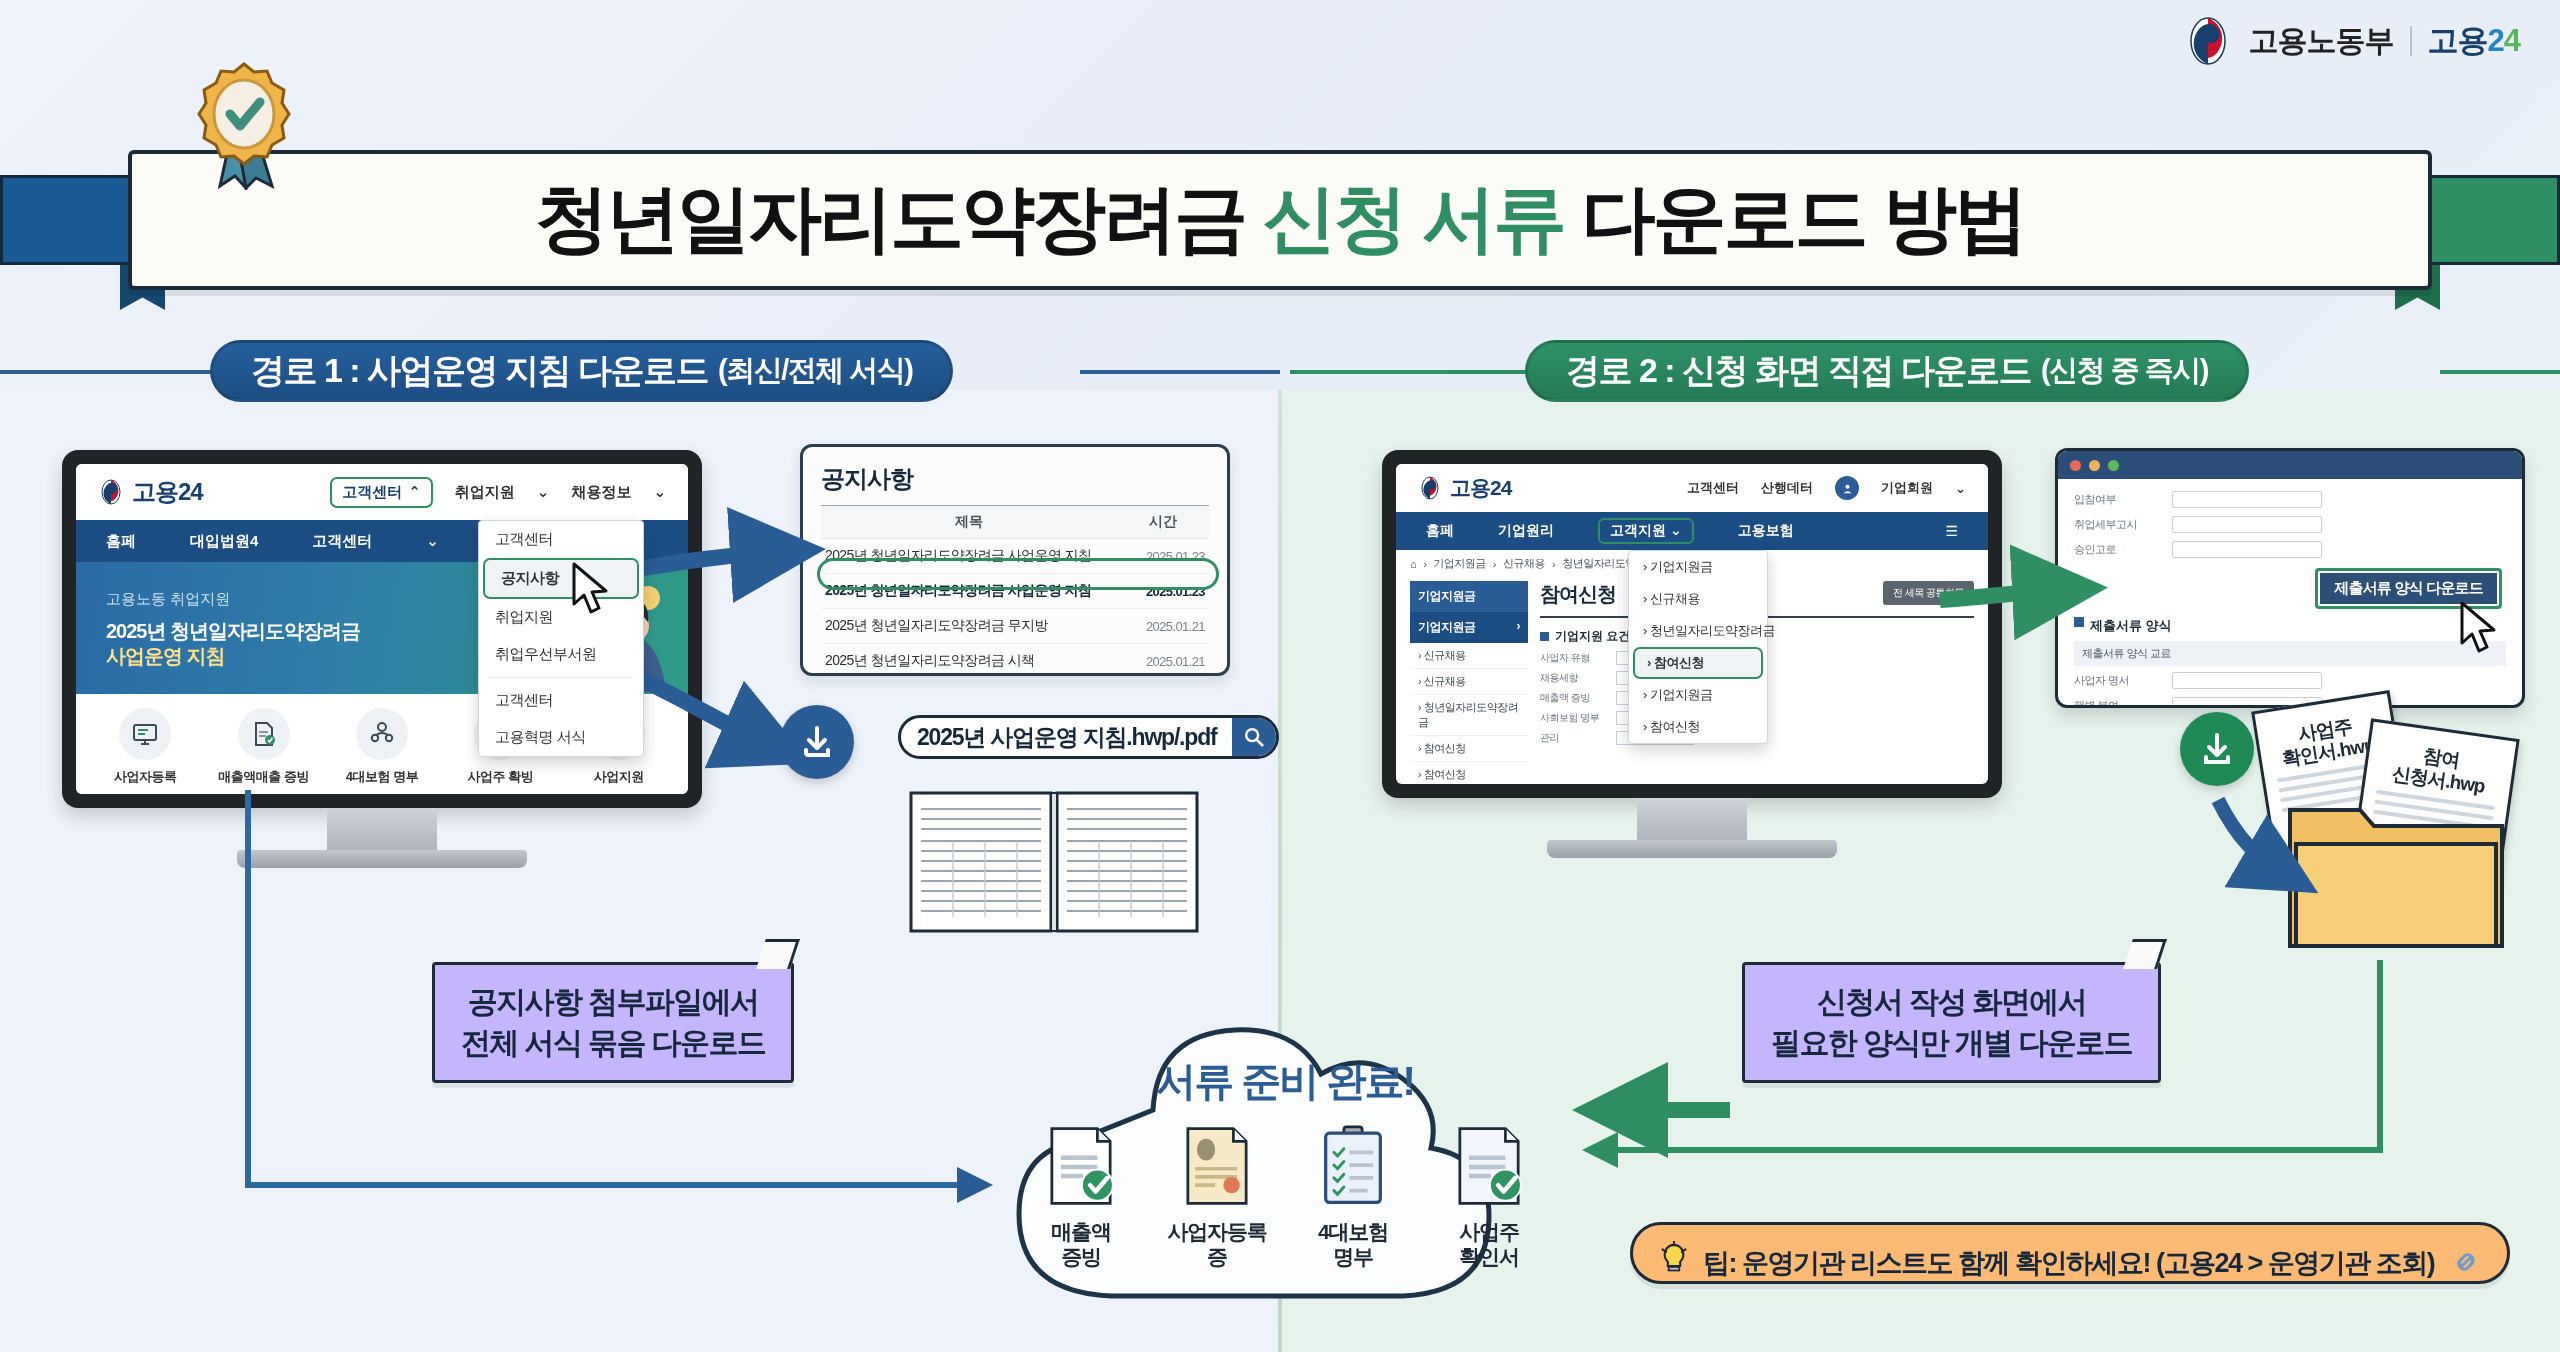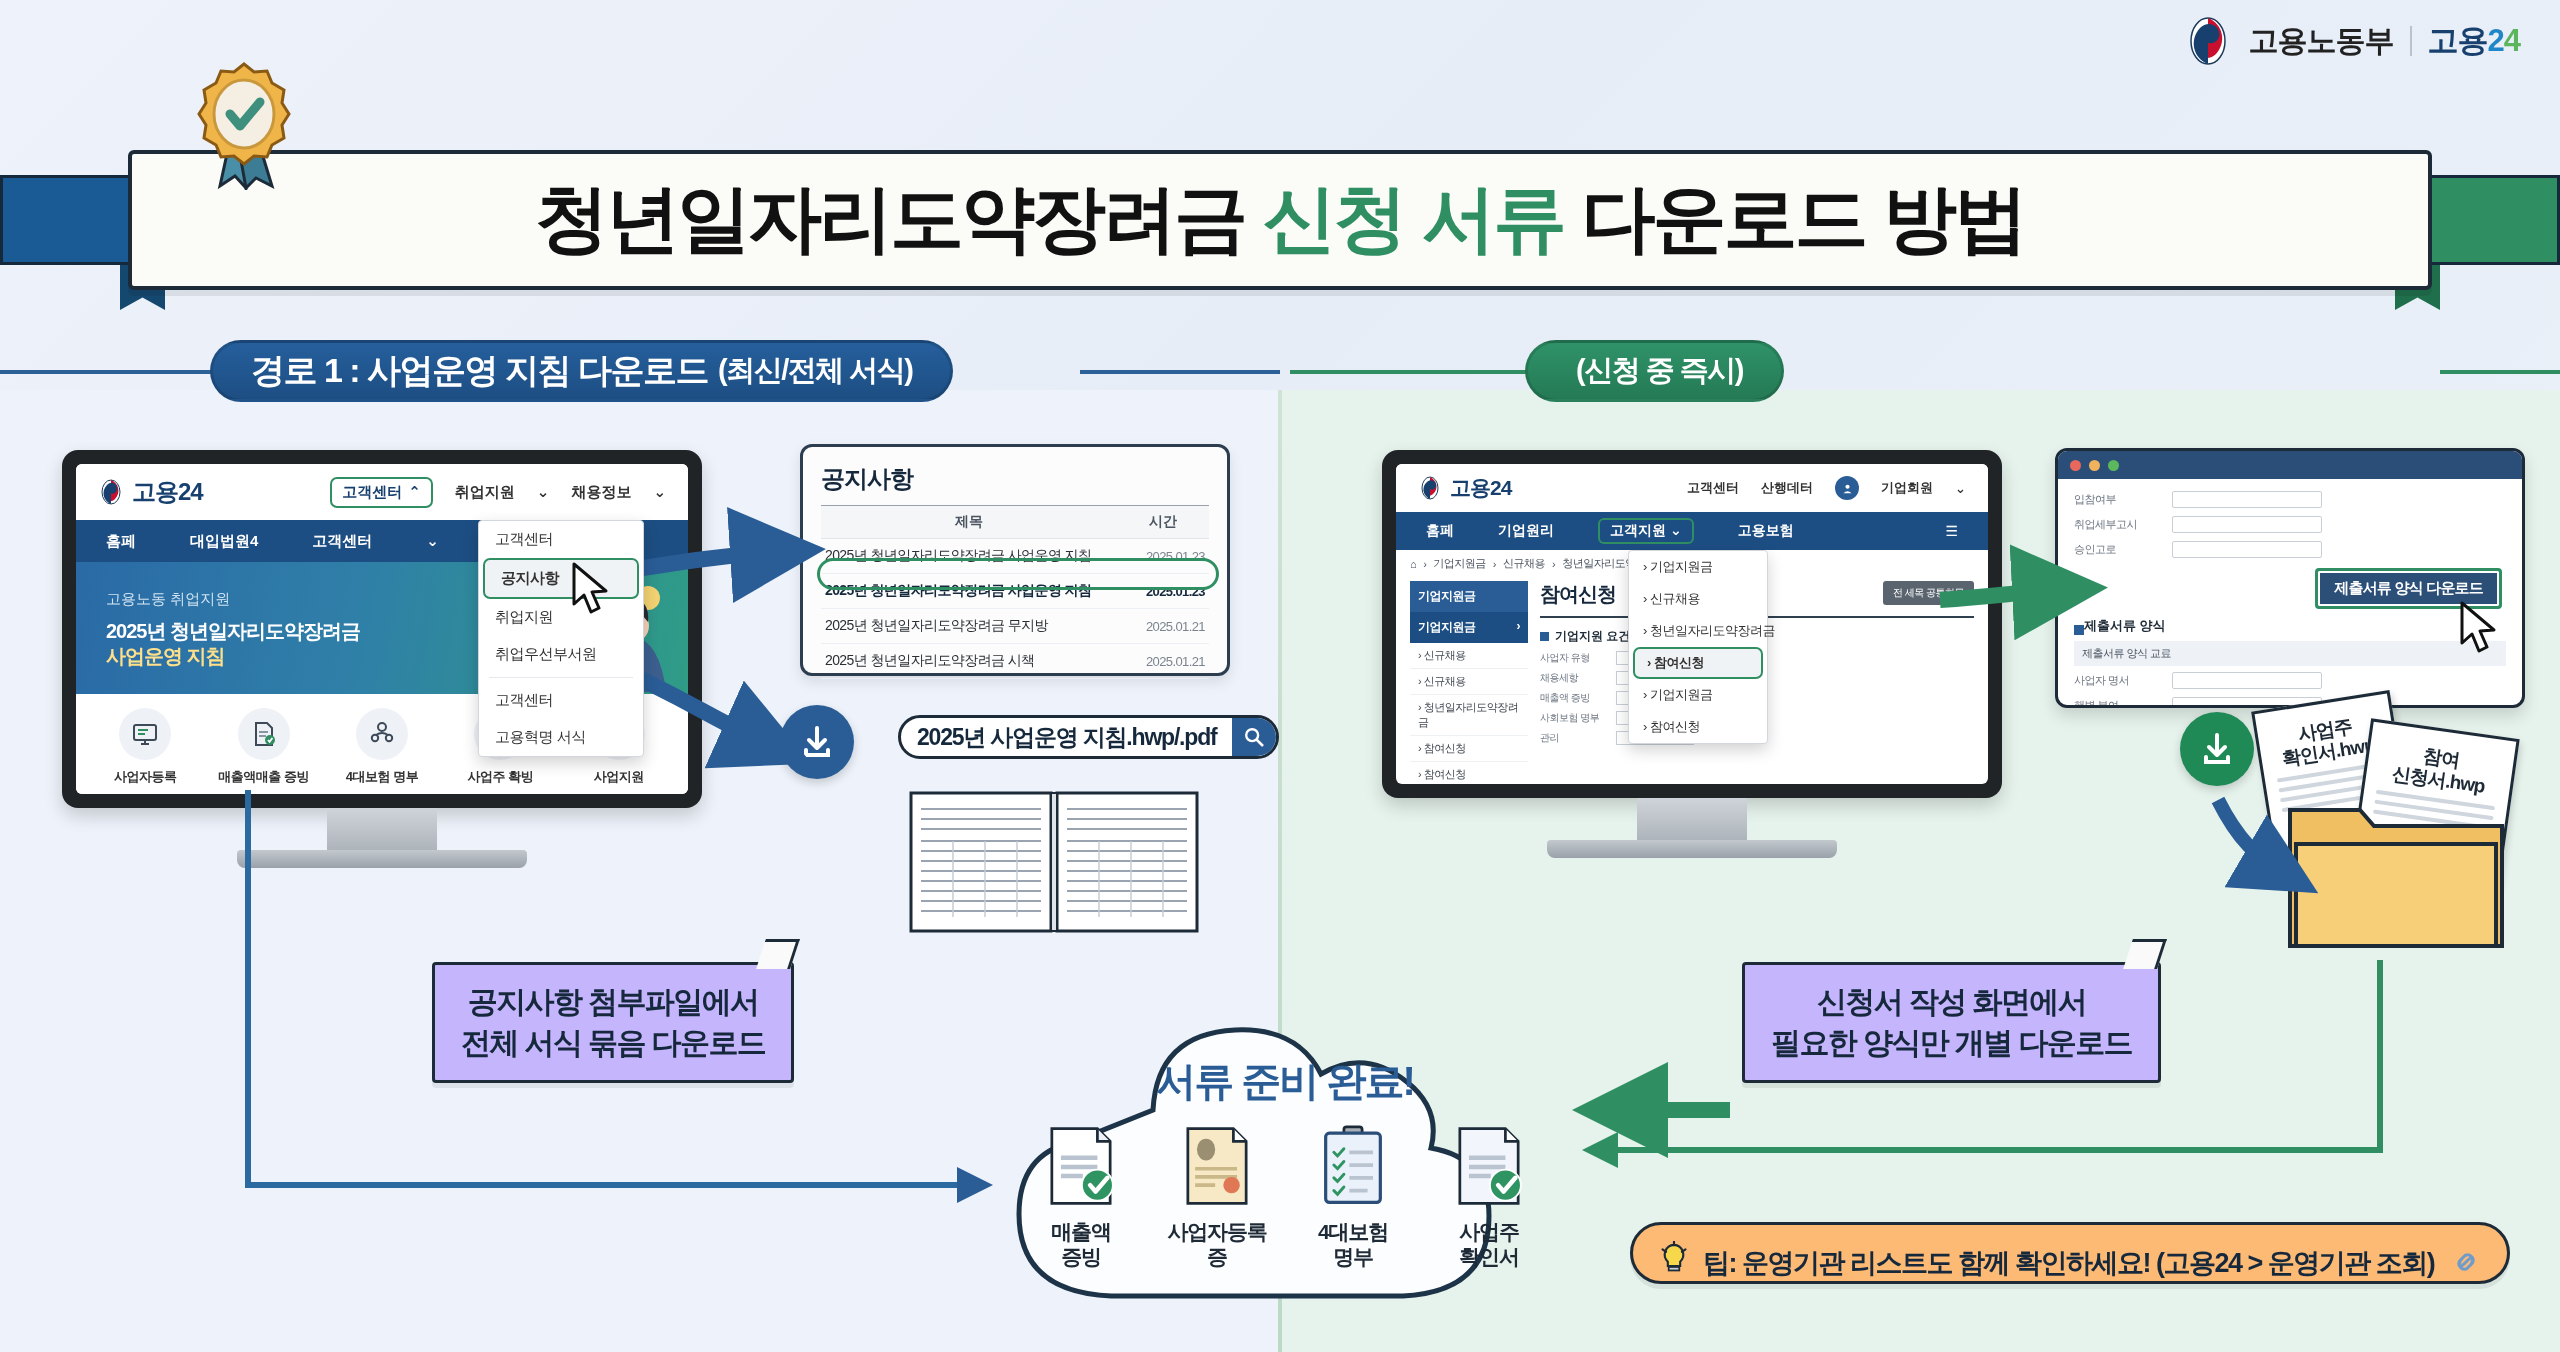--- a/index.html
+++ b/index.html
@@ -160,21 +160,21 @@
       box-shadow:0 8px 16px rgba(0,0,0,.15); }
   .bw-bar { height:28px; background:#2a4e78; display:flex; align-items:center; gap:8px; padding:0 12px; }
   .bw-bar i { width:11px; height:11px; border-radius:50%; display:block; }
   .bw-body { padding:12px 16px; }
   .bw-row { display:flex; align-items:center; gap:12px; margin-bottom:8px; }
   .bw-row .lb { font-size:11px; color:#6b7480; width:86px; letter-spacing:-.5px;}
   .bw-row .ip { flex:1; height:17px; border:1px solid #c9ced6; border-radius:2px; background:#fff; max-width:150px;}
   .bw-btn-wrap { display:flex; justify-content:flex-end; margin:10px 4px 8px 0; }
   .bw-btn { background:#2c4f78; color:#fff; font-size:15px; font-weight:800; letter-spacing:-.8px;
       padding:8px 16px; border-radius:4px; border:3px solid #2f8f63; box-shadow:0 0 0 2px #fff inset;}
-  .bw-sec { font-size:13px; font-weight:800; color:#1e2a36; margin:6px 0 6px; display:flex; align-items:flex-end; }
+  .bw-sec { font-size:13px; font-weight:800; color:#1e2a36; margin:6px 0 6px; display:flex; align-items:flex-start; gap:6px;}
   .bw-sec i { width:10px;height:10px;background:#2a5d96;display:block;}
   .bw-subhead { background:#eef2f7; font-size:11px; color:#4b5560; padding:5px 8px; letter-spacing:-.5px;}
 
   
   .folder { position:absolute; left:2282px; top:790px; width:228px; height:160px; }
   .paper { position:absolute; background:#fff; border:3px solid #1d2b38; box-shadow:2px 4px 7px rgba(0,0,0,.18); }
   .paper .pl { font-size:19px; font-weight:800; color:#1e2a36; letter-spacing:-1px; text-align:center; line-height:1.18;}
   .pline { height:4px; background:#cfd6de; border-radius:2px; margin:6px 12px; }
 
   
@@ -243,20 +243,21 @@
   <div class="path-line-l"></div>
   <div class="path-line-lr"></div>
   <div class="path-line-r"></div>
   <div class="path-line-rr"></div>
 
   <div class="path-head path1">
     <span class="big">경로 1 : 사업운영 지침 다운로드</span>
     <span class="small">(최신/전체 서식)</span>
   </div>
   <div class="path-head path2">
+    <span class="big">경로 2 : 신청 화면 직접 다운로드</span>
     <span class="small">(신청 중 즉시)</span>
   </div>
 
   <div class="monitor" style="left:62px; top:450px;">
     <div class="mon-bezel" style="width:640px;">
       <div class="mon-screen" style="height:330px;">
 
         <div class="site-top">
           <div class="site-logo">
             <svg viewBox="0 0 26 26" width="26" height="26">

